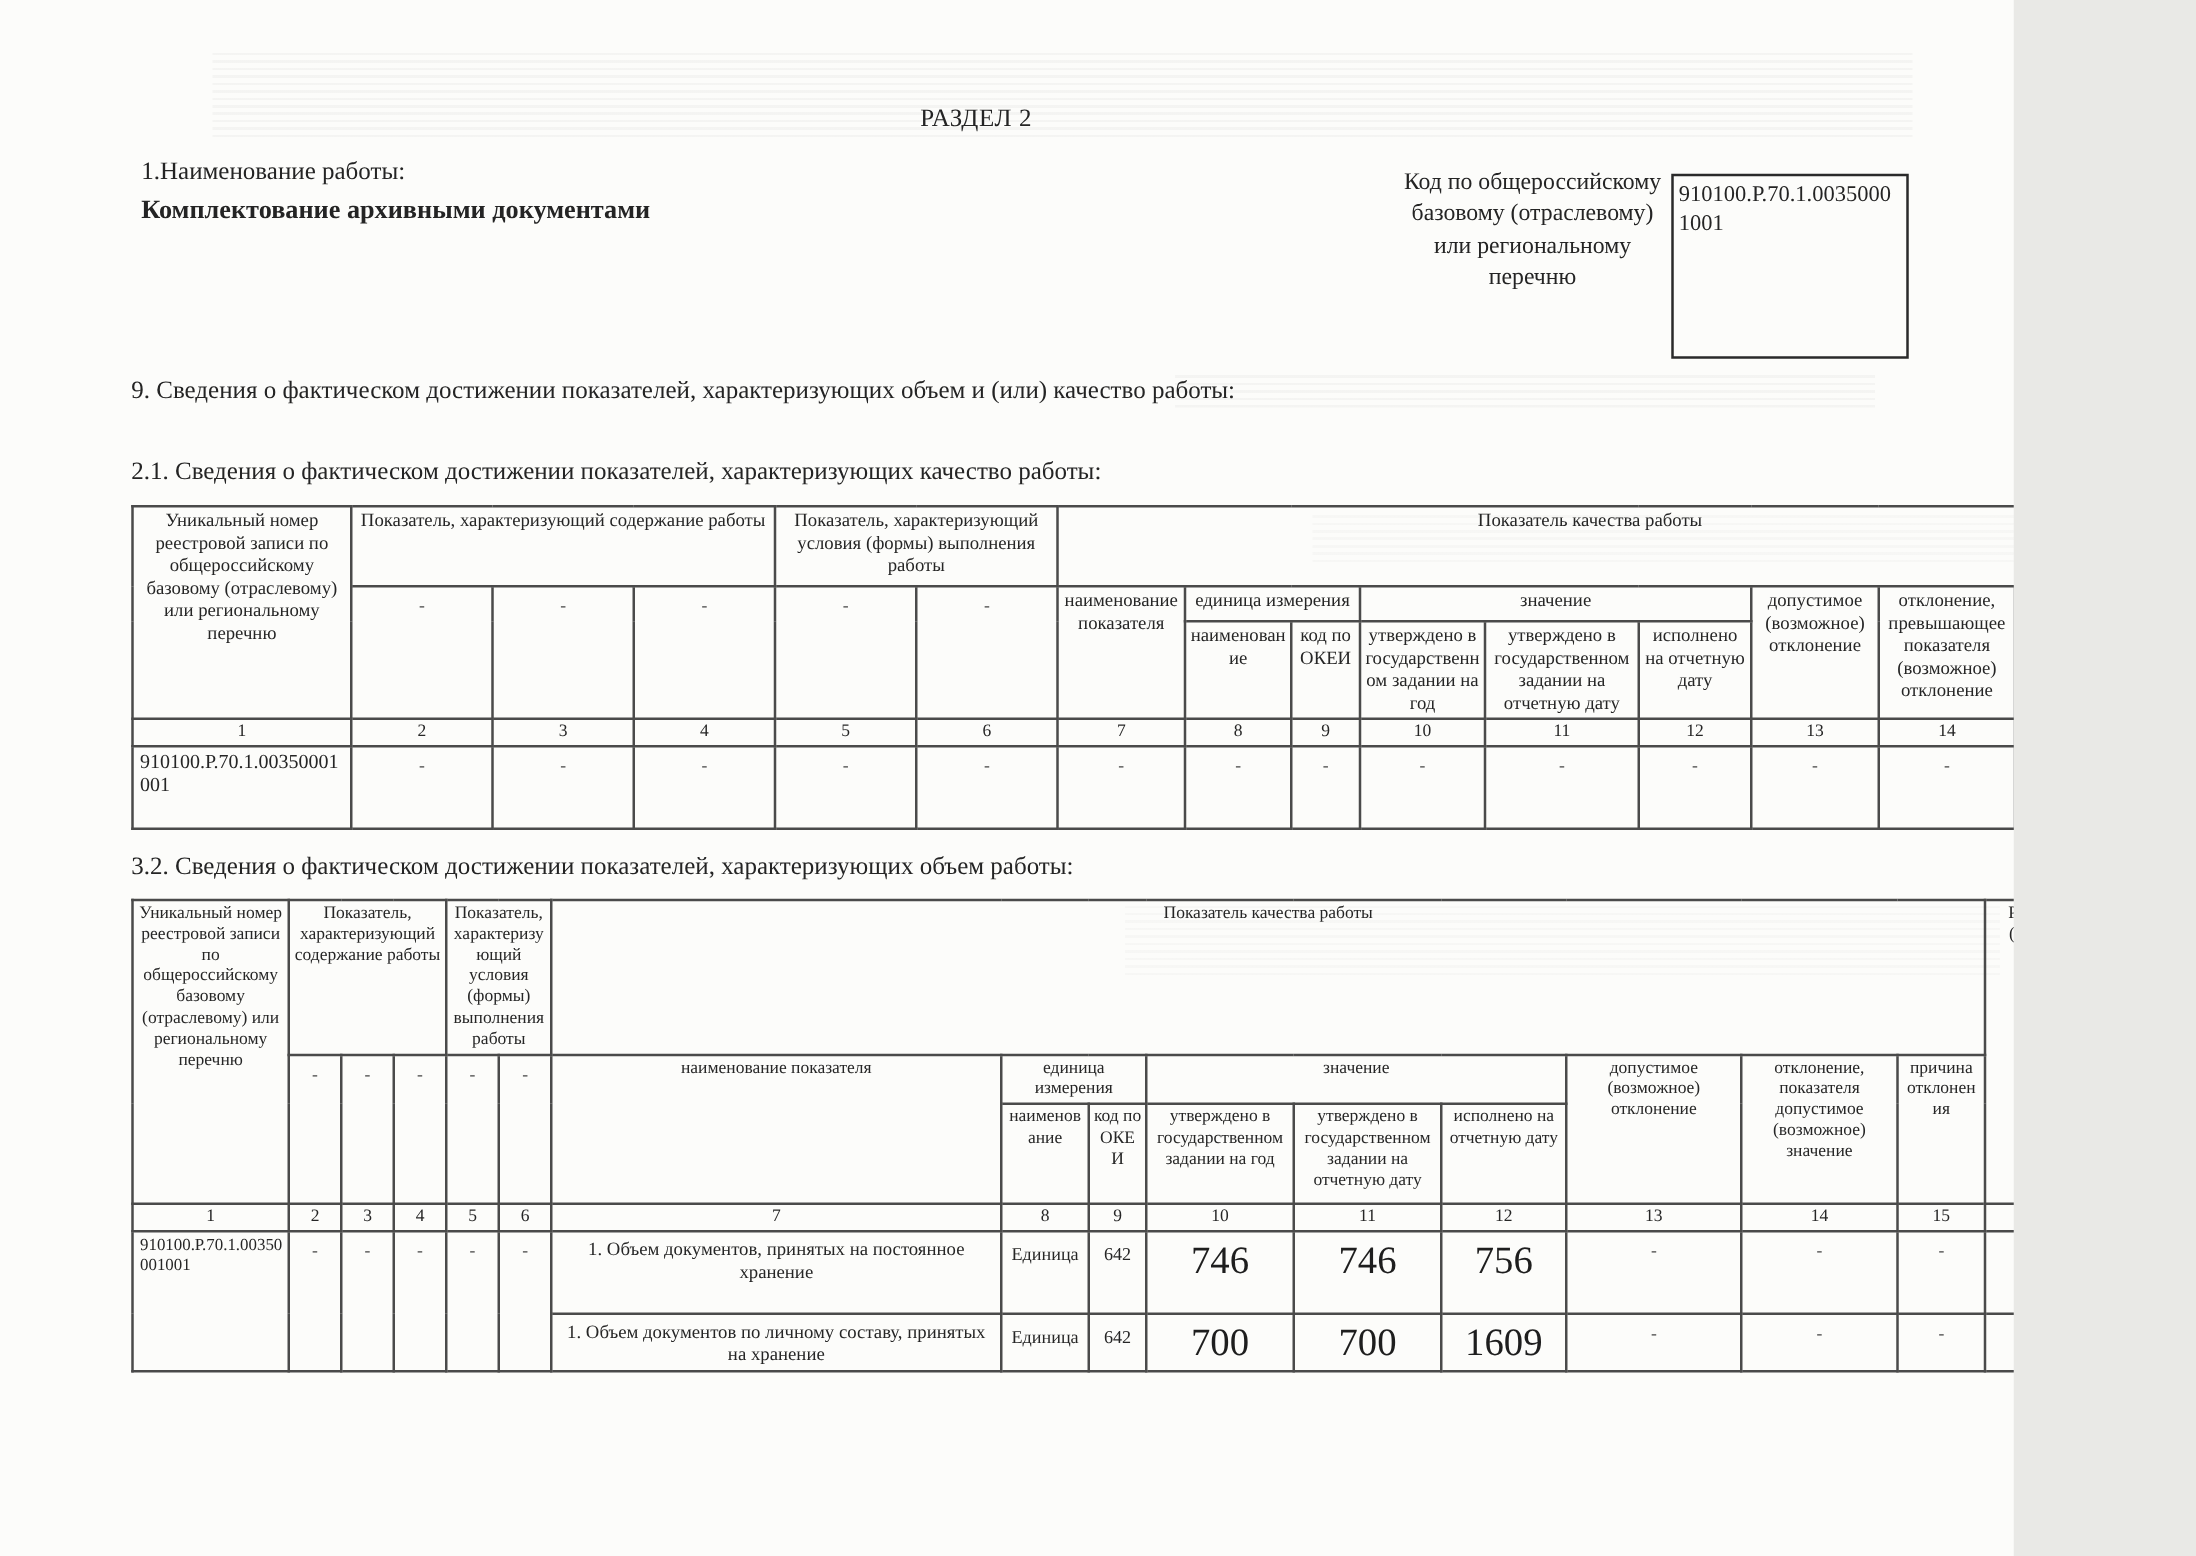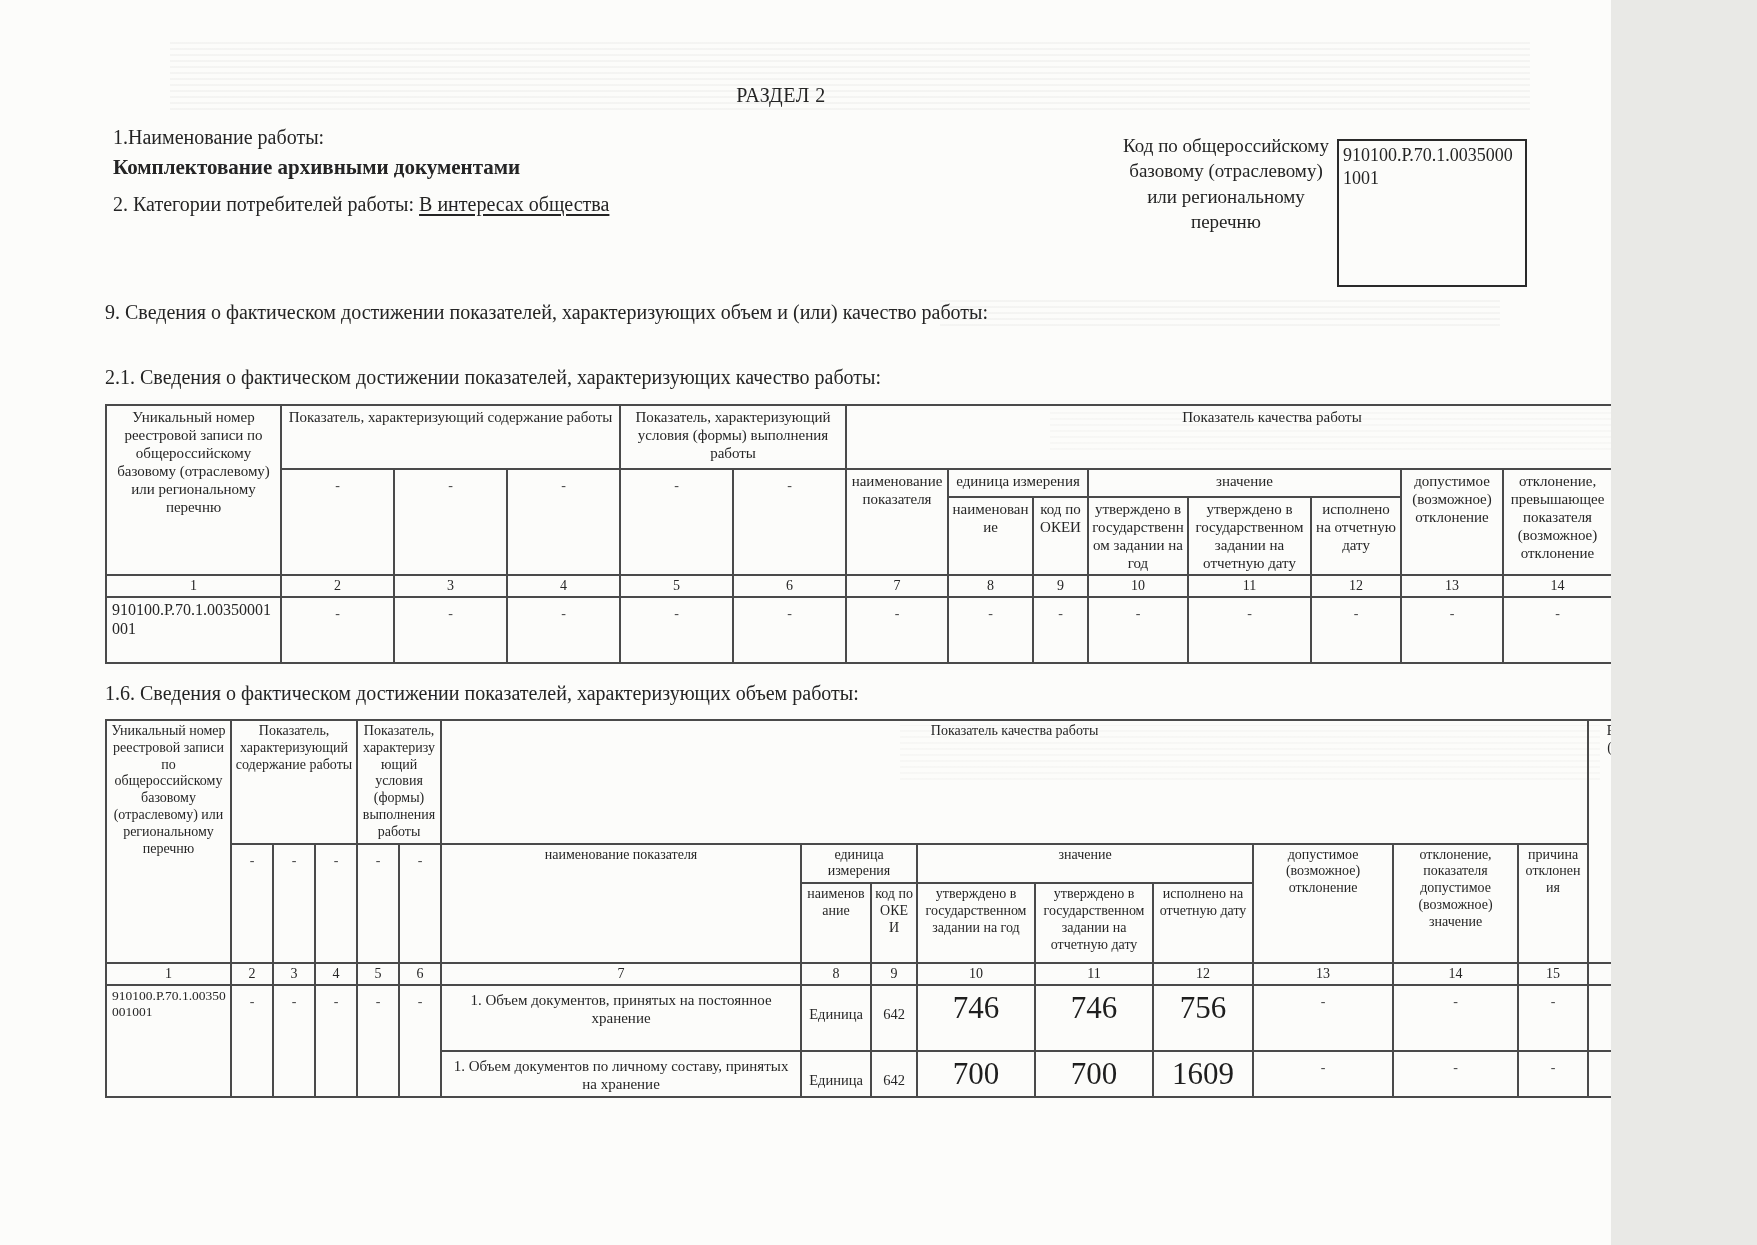--- a/index.html
+++ b/index.html
@@ -28,43 +28,40 @@
   table.t31 th,table.t31 td{font-size:15px;}
   table.t32 th,table.t32 td{font-size:14px;}
   table.t .numr td{vertical-align:middle;padding:0 2px;font-size:14px;}
   table.t td.dashc{padding-top:8px;font-size:14px;color:#4c4c4c;}
   table.t td.reg{
     text-align:left;word-break:break-all;padding:2px 2px 2px 5px;
   }
   table.t31 td.reg{font-size:16px;}
   table.t32 td.reg{font-size:13.5px;}
   table.t td.big{font-size:31px;line-height:1.15;padding-top:4px;color:#1e1e1e;}
-  table.t td.unitc{font-size:14.5px;padding-top:20px;}
+  table.t td.unitc{font-size:14.5px;padding-top:10px;}
   table.t td.namec{font-size:15px;padding-top:5px;}
   .streak{position:absolute;pointer-events:none;opacity:.45;
     background:repeating-linear-gradient(0deg,rgba(110,110,110,.12) 0 2px,rgba(0,0,0,0) 2px 6px);}
 </style>
 </head>
 <body>
 
 <div class="page">
 
   <div class="streak abs" style="left:170px;top:40px;width:1360px;height:70px;"></div>
   <div class="streak abs" style="left:940px;top:300px;width:560px;height:26px;"></div>
   <div class="streak abs" style="left:1050px;top:410px;width:620px;height:40px;opacity:.3;"></div>
   <div class="streak abs" style="left:900px;top:725px;width:700px;height:55px;opacity:.3;"></div>
 
   <div class="abs title" style="left:0;top:84px;width:1562px;text-align:center;">РАЗДЕЛ 2</div>
 
   <div class="abs h1" style="left:113px;top:126px;">1.Наименование работы:</div>
   <div class="abs h1b" style="left:113px;top:155px;">Комплектование архивными документами</div>
 
-  <div class="abs h1" style="left:113px;top:193px;">
-    <span>2. Категории потребителей работы: </span><span class="underlined">В интересах общества</span>
-  </div>
 
   <div class="abs code-label" style="left:1116px;top:133px;width:220px;">Код по общероссийскому базовому (отраслевому) или региональному перечню</div>
   <div class="abs code-box" style="left:1337px;top:139px;width:190px;height:148px;">
     <span>910100.Р.70.1.00350001001</span>
   </div>
 
   <div class="abs sect" style="left:105px;top:301px;">9. Сведения о фактическом достижении показателей, характеризующих объем и (или) качество работы:</div>
   <div class="abs sect" style="left:105px;top:366px;">2.1. Сведения о фактическом достижении показателей, характеризующих качество работы:</div>
 
   <table class="t t31 abs" style="left:105px;top:404px;width:1592px;">
@@ -142,21 +139,21 @@
         <td class="dashc">-</td>
         <td class="dashc">-</td>
         <td class="dashc">-</td>
         <td class="dashc">-</td>
         <td class="dashc">-</td>
         <td class="dashc">-</td>
       </tr>
     </tbody>
   </table>
 
-  <div class="abs sect" style="left:105px;top:682px;">1.6. Сведения о фактическом достижении показателей, характеризующих объем работы:</div>
+  <div class="abs sect" style="left:105px;top:682px;">3.2. Сведения о фактическом достижении показателей, характеризующих объем работы:</div>
 
   <table class="t t32 abs" style="left:105px;top:719px;width:1600px;">
     <colgroup>
       <col style="width:125px">
         <col style="width:42px">
         <col style="width:42px">
         <col style="width:42px">
       <col style="width:42px">
         <col style="width:42px">
         <col style="width:360px">

